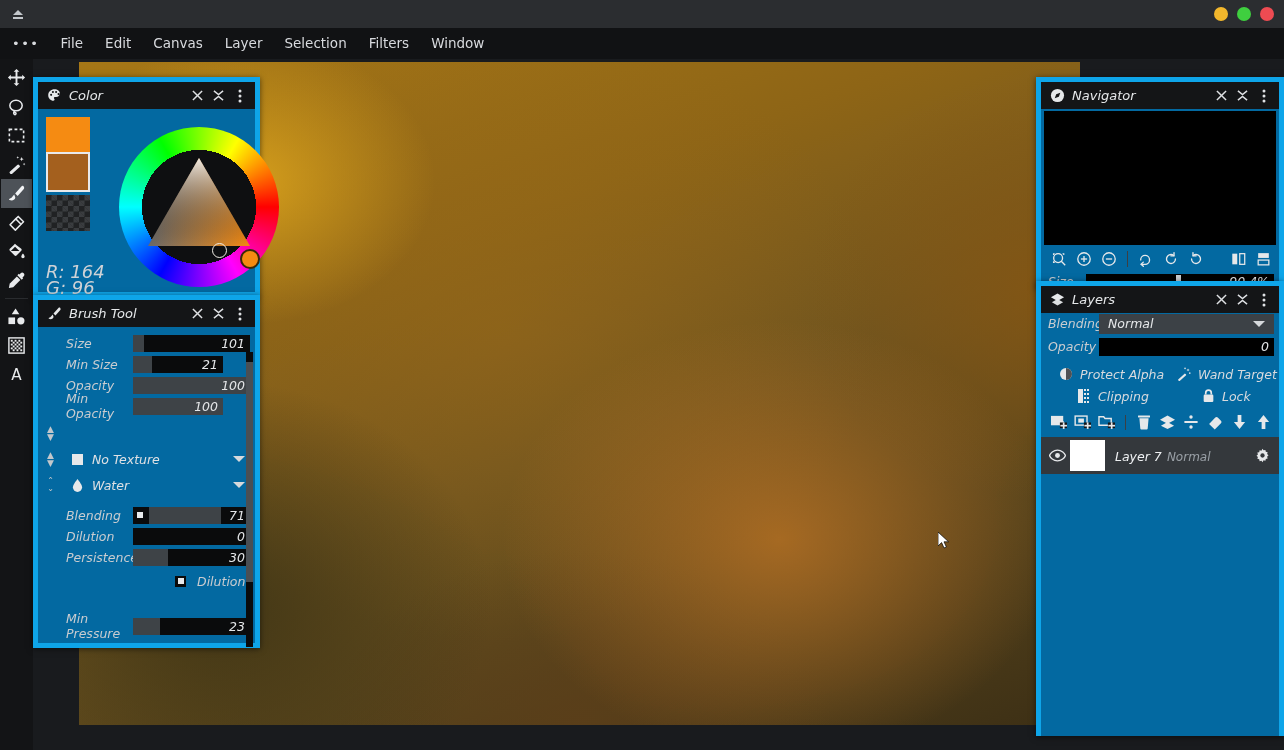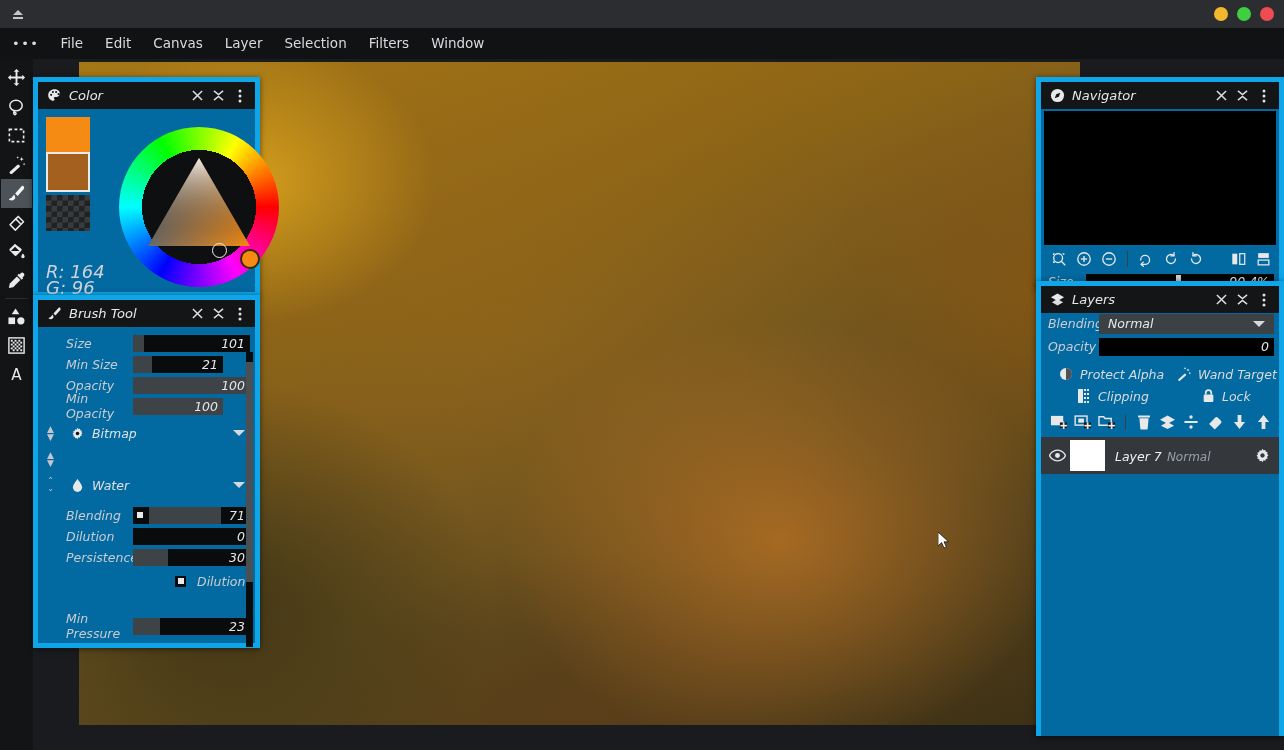--- a/index.html
+++ b/index.html
@@ -459,33 +459,32 @@
           <span class="lbl">Min Opacity</span>
           <span class="slider" id="sl3" style="width: 90px; background: rgb(62, 67, 71);">
             <span class="fill" id="sl3f" style="width: 100%; background: rgb(62, 67, 71);"></span>
             <span class="val">100</span>
           </span>
         </div>
       </div>
 
       <div class="combo-row">
         <span class="spin">▲<br>▼</span>
+      </div>
+      <div class="combo-row" style="margin-top:2px">
+        <span class="spin">▲<br>▼</span>
         <span class="combo">
           <span class="c-ic">
-            <svg width="13" height="13" viewBox="0 0 16 16" fill="#e6e8ea">
-                <path d="M8 1l1.1 1.6 1.9-.5.4 1.9 1.9.5-.6 1.8 1.4 1.3-1.4 1.3.6 1.8-1.9.5-.4 1.9-1.9-.5L8 15l-1.1-1.6-1.9.5-.4-1.9-1.9-.5.6-1.8L1.9 8.4l1.4-1.3-.6-1.8 1.9-.5.4-1.9 1.9.5z"></path>
-                <circle cx="8" cy="8" r="2.2" fill="#141517"></circle>
+            <svg width="11" height="11" viewBox="0 0 12 12">
+                <rect width="12" height="12" fill="#e6e8ea"></rect>
               </svg>
           </span>
-          <span class="c-txt">Bitmap</span>
+          <span class="c-txt">No Texture</span>
           <span class="caret"></span>
         </span>
-      </div>
-      <div class="combo-row" style="margin-top:2px">
-        <span class="spin">▲<br>▼</span>
       </div>
       <div class="combo-row" style="margin-top:2px">
         <span class="spin" style="font-size:8px">⌃<br>⌄</span>
         <span class="combo">
           <span class="c-ic">
             <svg width="11" height="13" viewBox="0 0 12 14" fill="#e6e8ea">
                 <path d="M6 0C6 0 1 6 1 9a5 5 0 0 0 10 0c0-3-5-9-5-9z"></path>
               </svg>
           </span>
           <span class="c-txt">Water</span>

